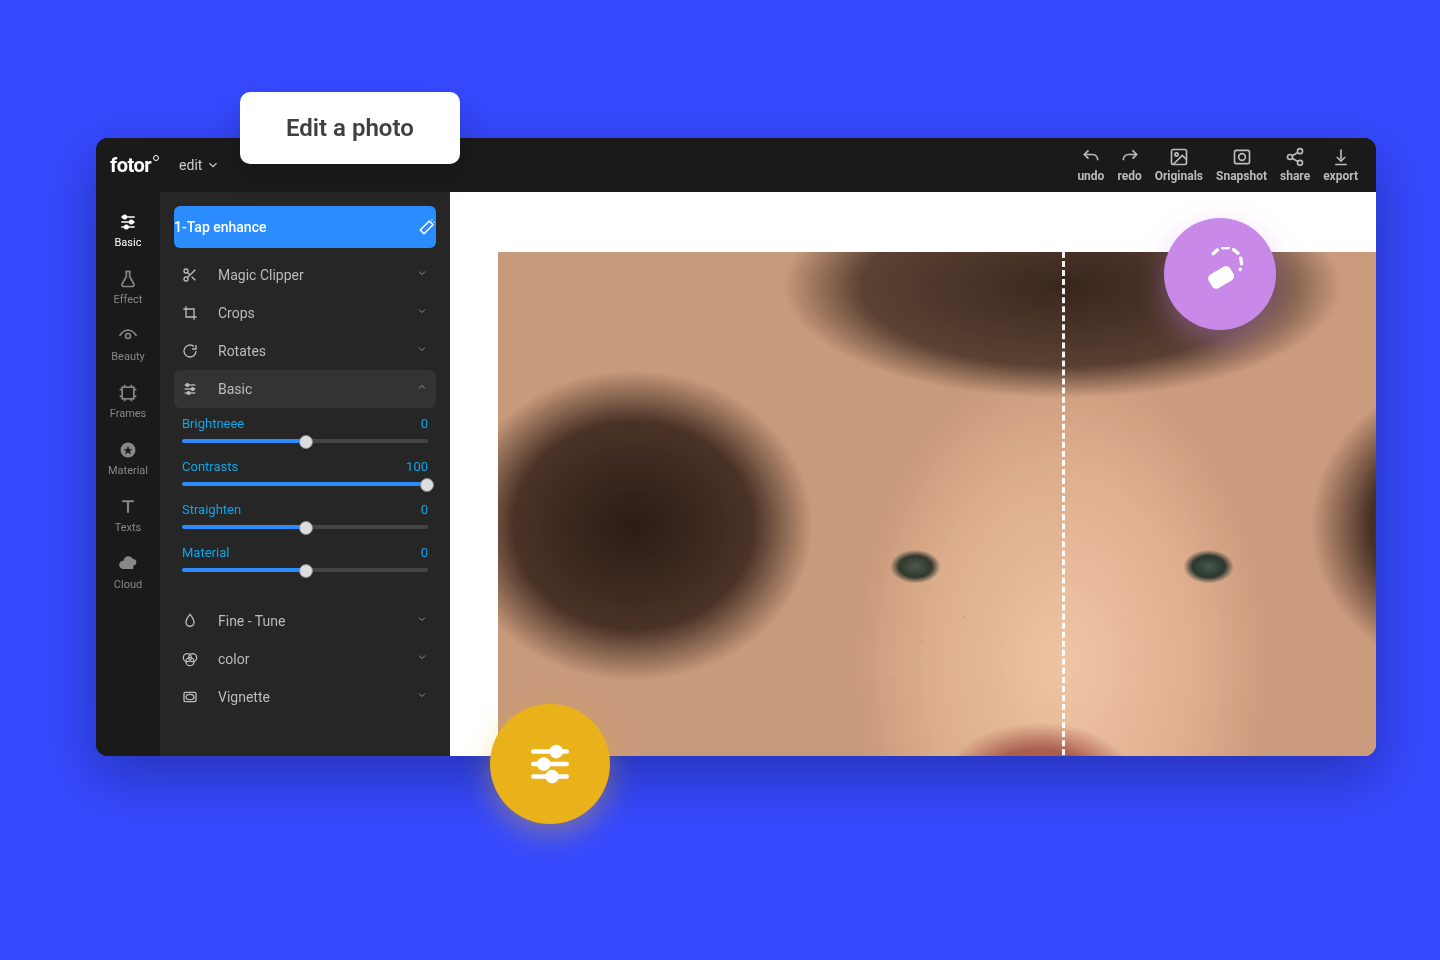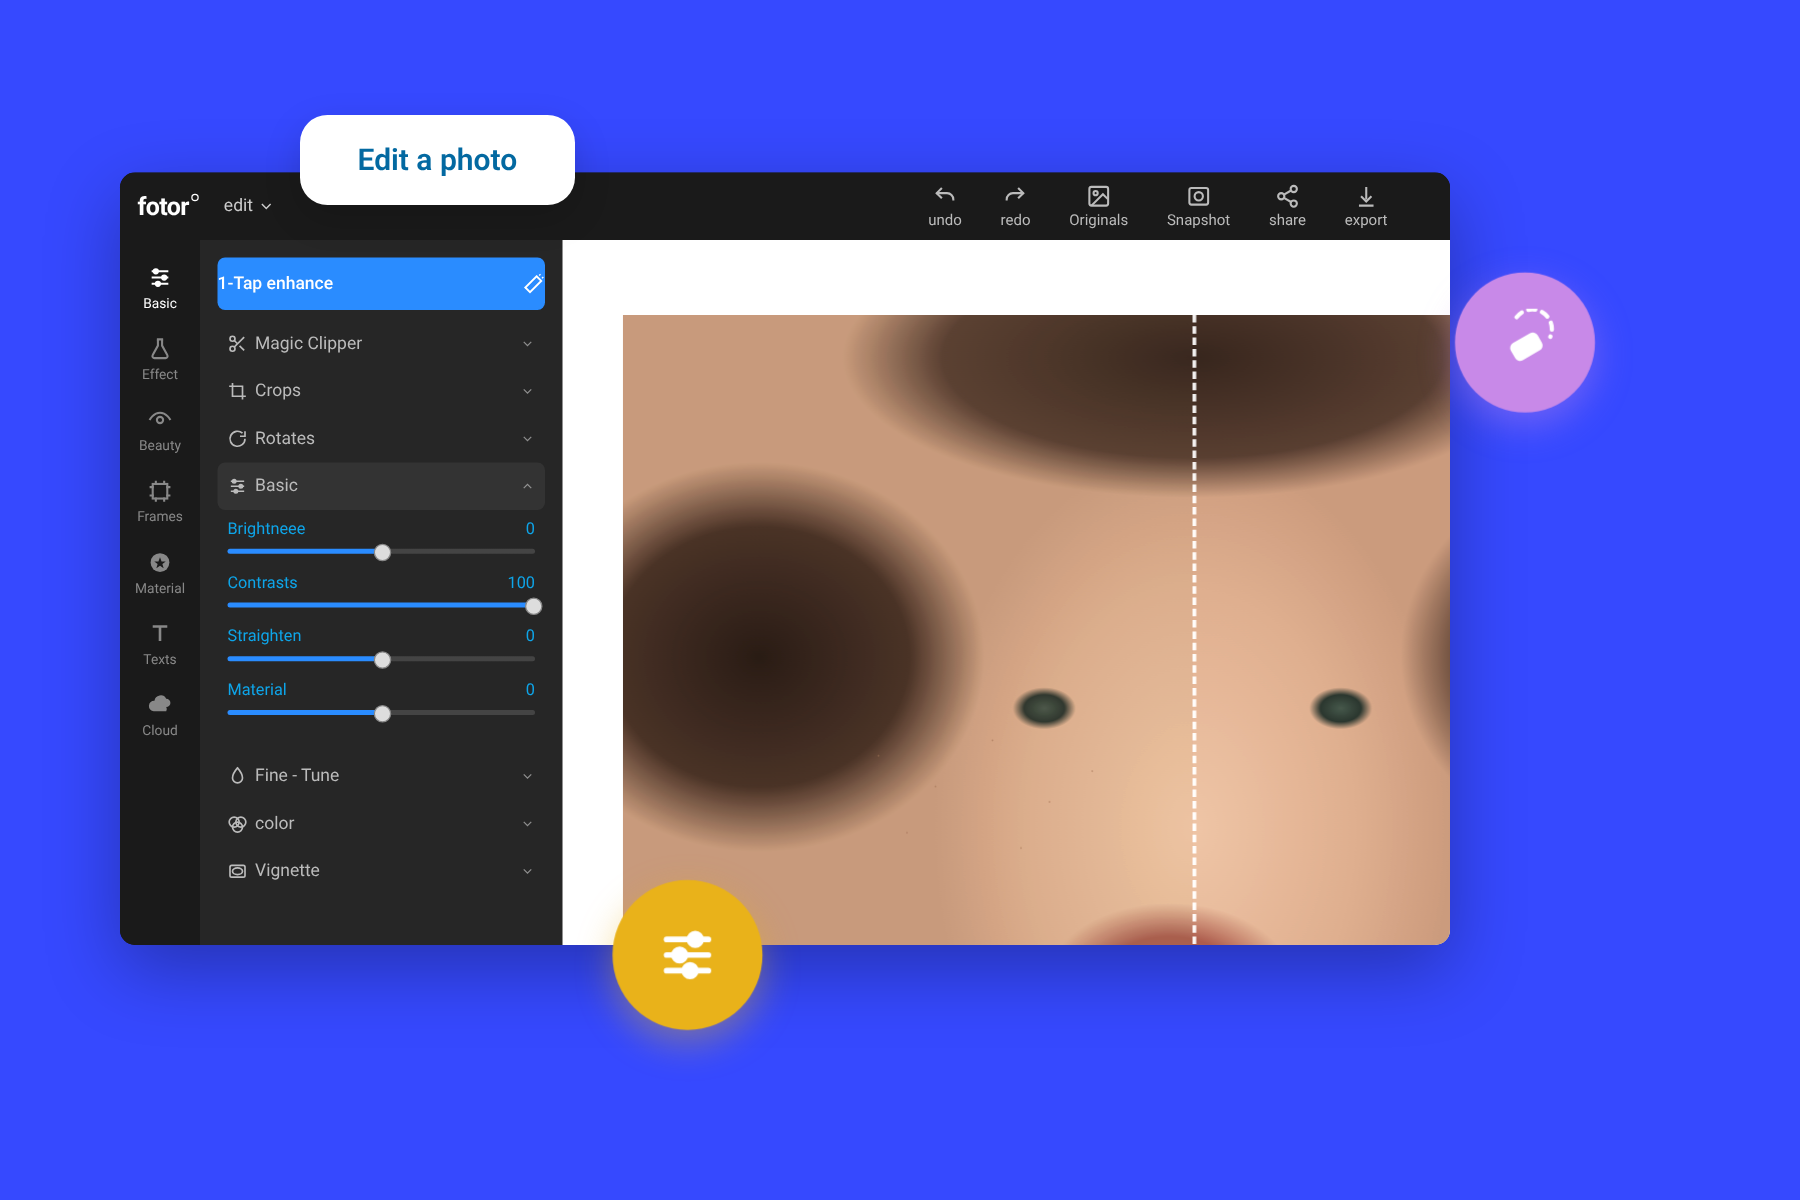--- a/index.html
+++ b/index.html
@@ -2,21 +2,21 @@
 <html><head>
 <meta charset="utf-8">
 <style>
   * { box-sizing: border-box; margin: 0; padding: 0; font-family: -apple-system, BlinkMacSystemFont, "Segoe UI", Roboto, Helvetica, Arial, sans-serif; }
   body { width: 1440px; height: 960px; background: #3649ff; overflow: hidden; position: relative; }
   
   .app-window {
     position: absolute;
     left: 96px;
     top: 138px;
-    width: 1064px;
+    width: 1280px;
     height: 618px;
     background: #1a1a1a;
     border-radius: 12px;
     overflow: hidden;
     box-shadow: 0 20px 60px rgba(0,0,0,0.3);
     display: flex;
     flex-direction: column;
   }
   
   .topbar {
@@ -41,21 +41,21 @@
     top: 2px; right: -8px;
     width: 4px; height: 4px;
     border-radius: 50%;
     border: 1px solid #fff;
   }
   .edit-menu {
     display: flex; align-items: center; gap: 4px;
     font-size: 14px; color: #ccc; cursor: pointer;
   }
   .topbar-spacer { flex: 1; }
-  .top-actions { display: flex; gap: 31px; margin-right: 36px; }
+  .top-actions { display: flex; gap: 13px; margin-right: 4px; font-weight: bold; }
   .top-action {
     display: flex; flex-direction: column; align-items: center;
     gap: 2px; color: #bbb; font-size: 12px; cursor: pointer;
   }
   .top-action svg { width: 20px; height: 20px; }
   
   .main-area { flex: 1; display: flex; overflow: hidden; }
   
   .left-rail {
     width: 64px;
@@ -85,21 +85,21 @@
     padding: 12px 0;
     font-size: 14px;
     font-weight: 500;
     display: flex;
     justify-content: space-between;
     align-items: center;
     cursor: pointer;
     margin-bottom: 8px;
   }
   .tool-row {
-    display: flex; align-items: center; gap: 6px;
+    display: flex; align-items: flex-start; gap: 20px;
     padding: 11px 8px; color: #bbb; font-size: 14px;
     border-radius: 6px; cursor: pointer;
   }
   .tool-row.expanded { background: #333; }
   .tool-row .label { flex: 1; }
   .tool-row svg { width: 16px; height: 16px; flex-shrink: 0; }
   .chev { width: 12px !important; height: 12px !important; opacity: 0.7; }
   
   .sliders { padding: 8px 8px 14px; }
   .slider-row { margin-bottom: 16px; }
@@ -168,25 +168,25 @@
     width: 0;
     border-left: 3px dashed #fff;
     opacity: 0.9;
   }
   
   .callout {
     position: absolute;
     left: 240px;
     top: 92px;
     background: #fff;
-    color: #0369a1;
+    color: #404040;
     font-size: 24px;
     font-weight: 600;
     padding: 22px 46px;
-    border-radius: 22px;
+    border-radius: 10px;
     box-shadow: 0 10px 30px rgba(0,0,0,0.15);
   }
   
   .fab-yellow {
     position: absolute;
     left: 490px;
     top: 704px;
     width: 120px; height: 120px;
     border-radius: 50%;
     background: #e9b21a;

